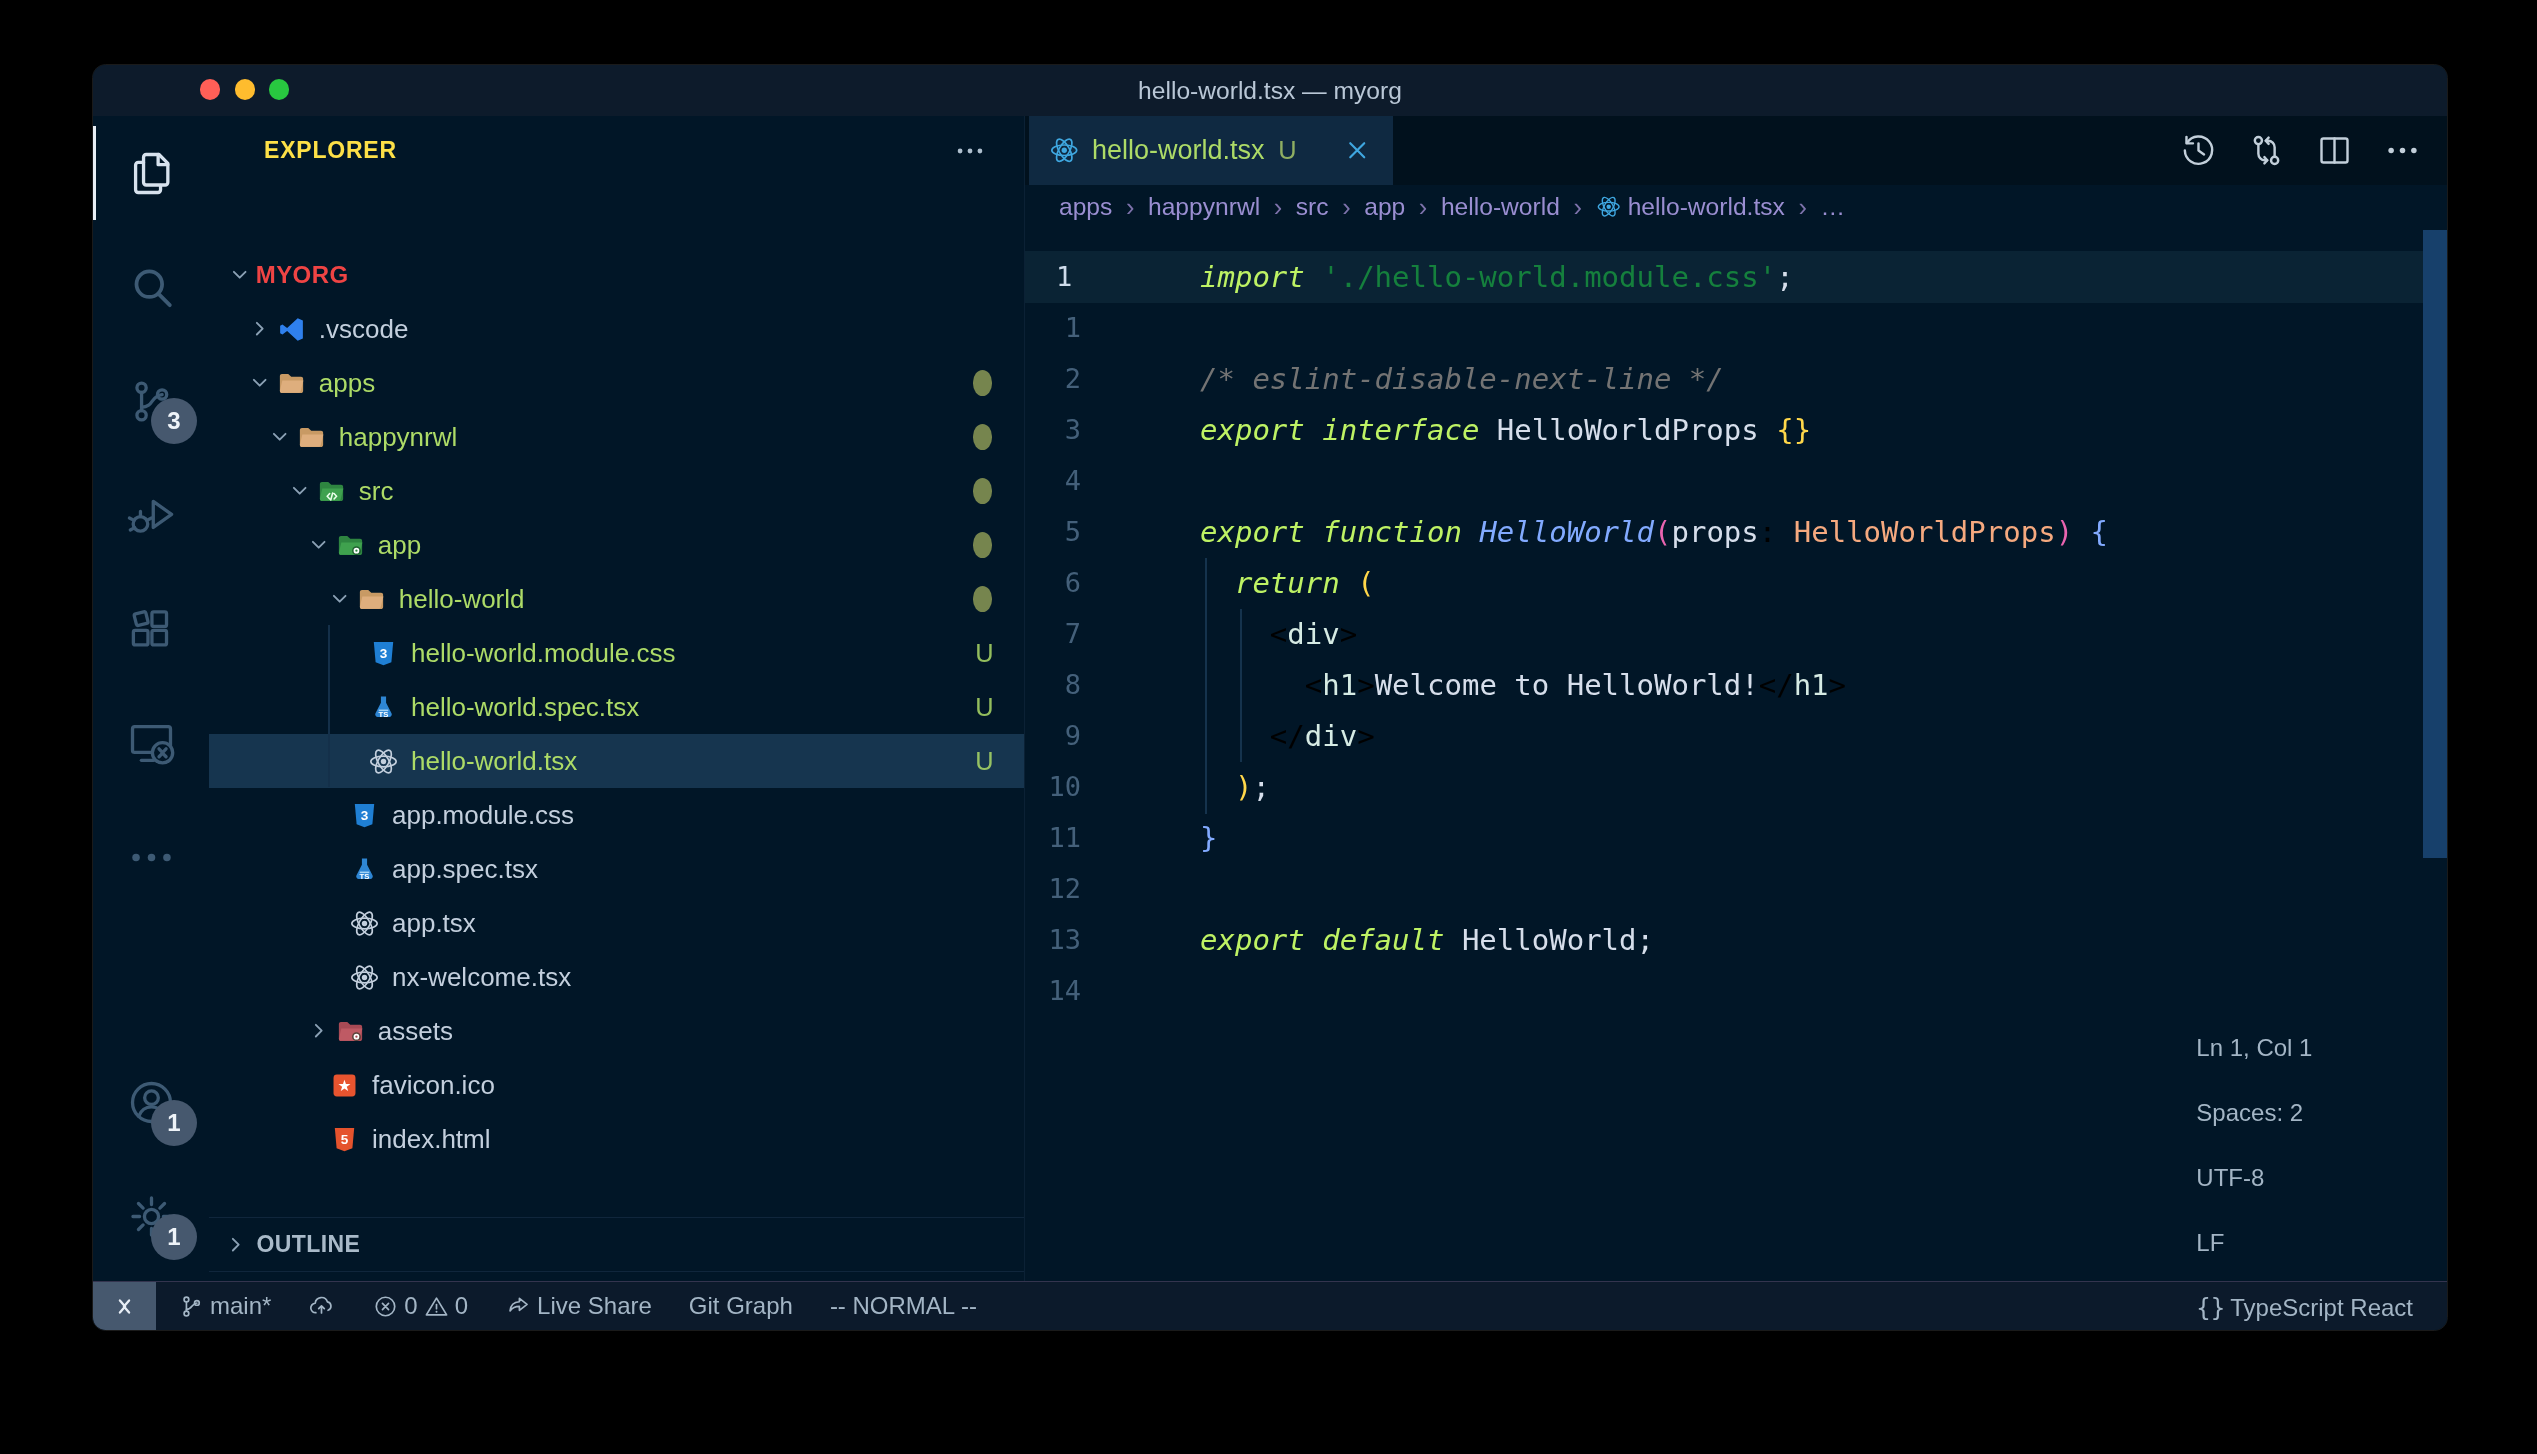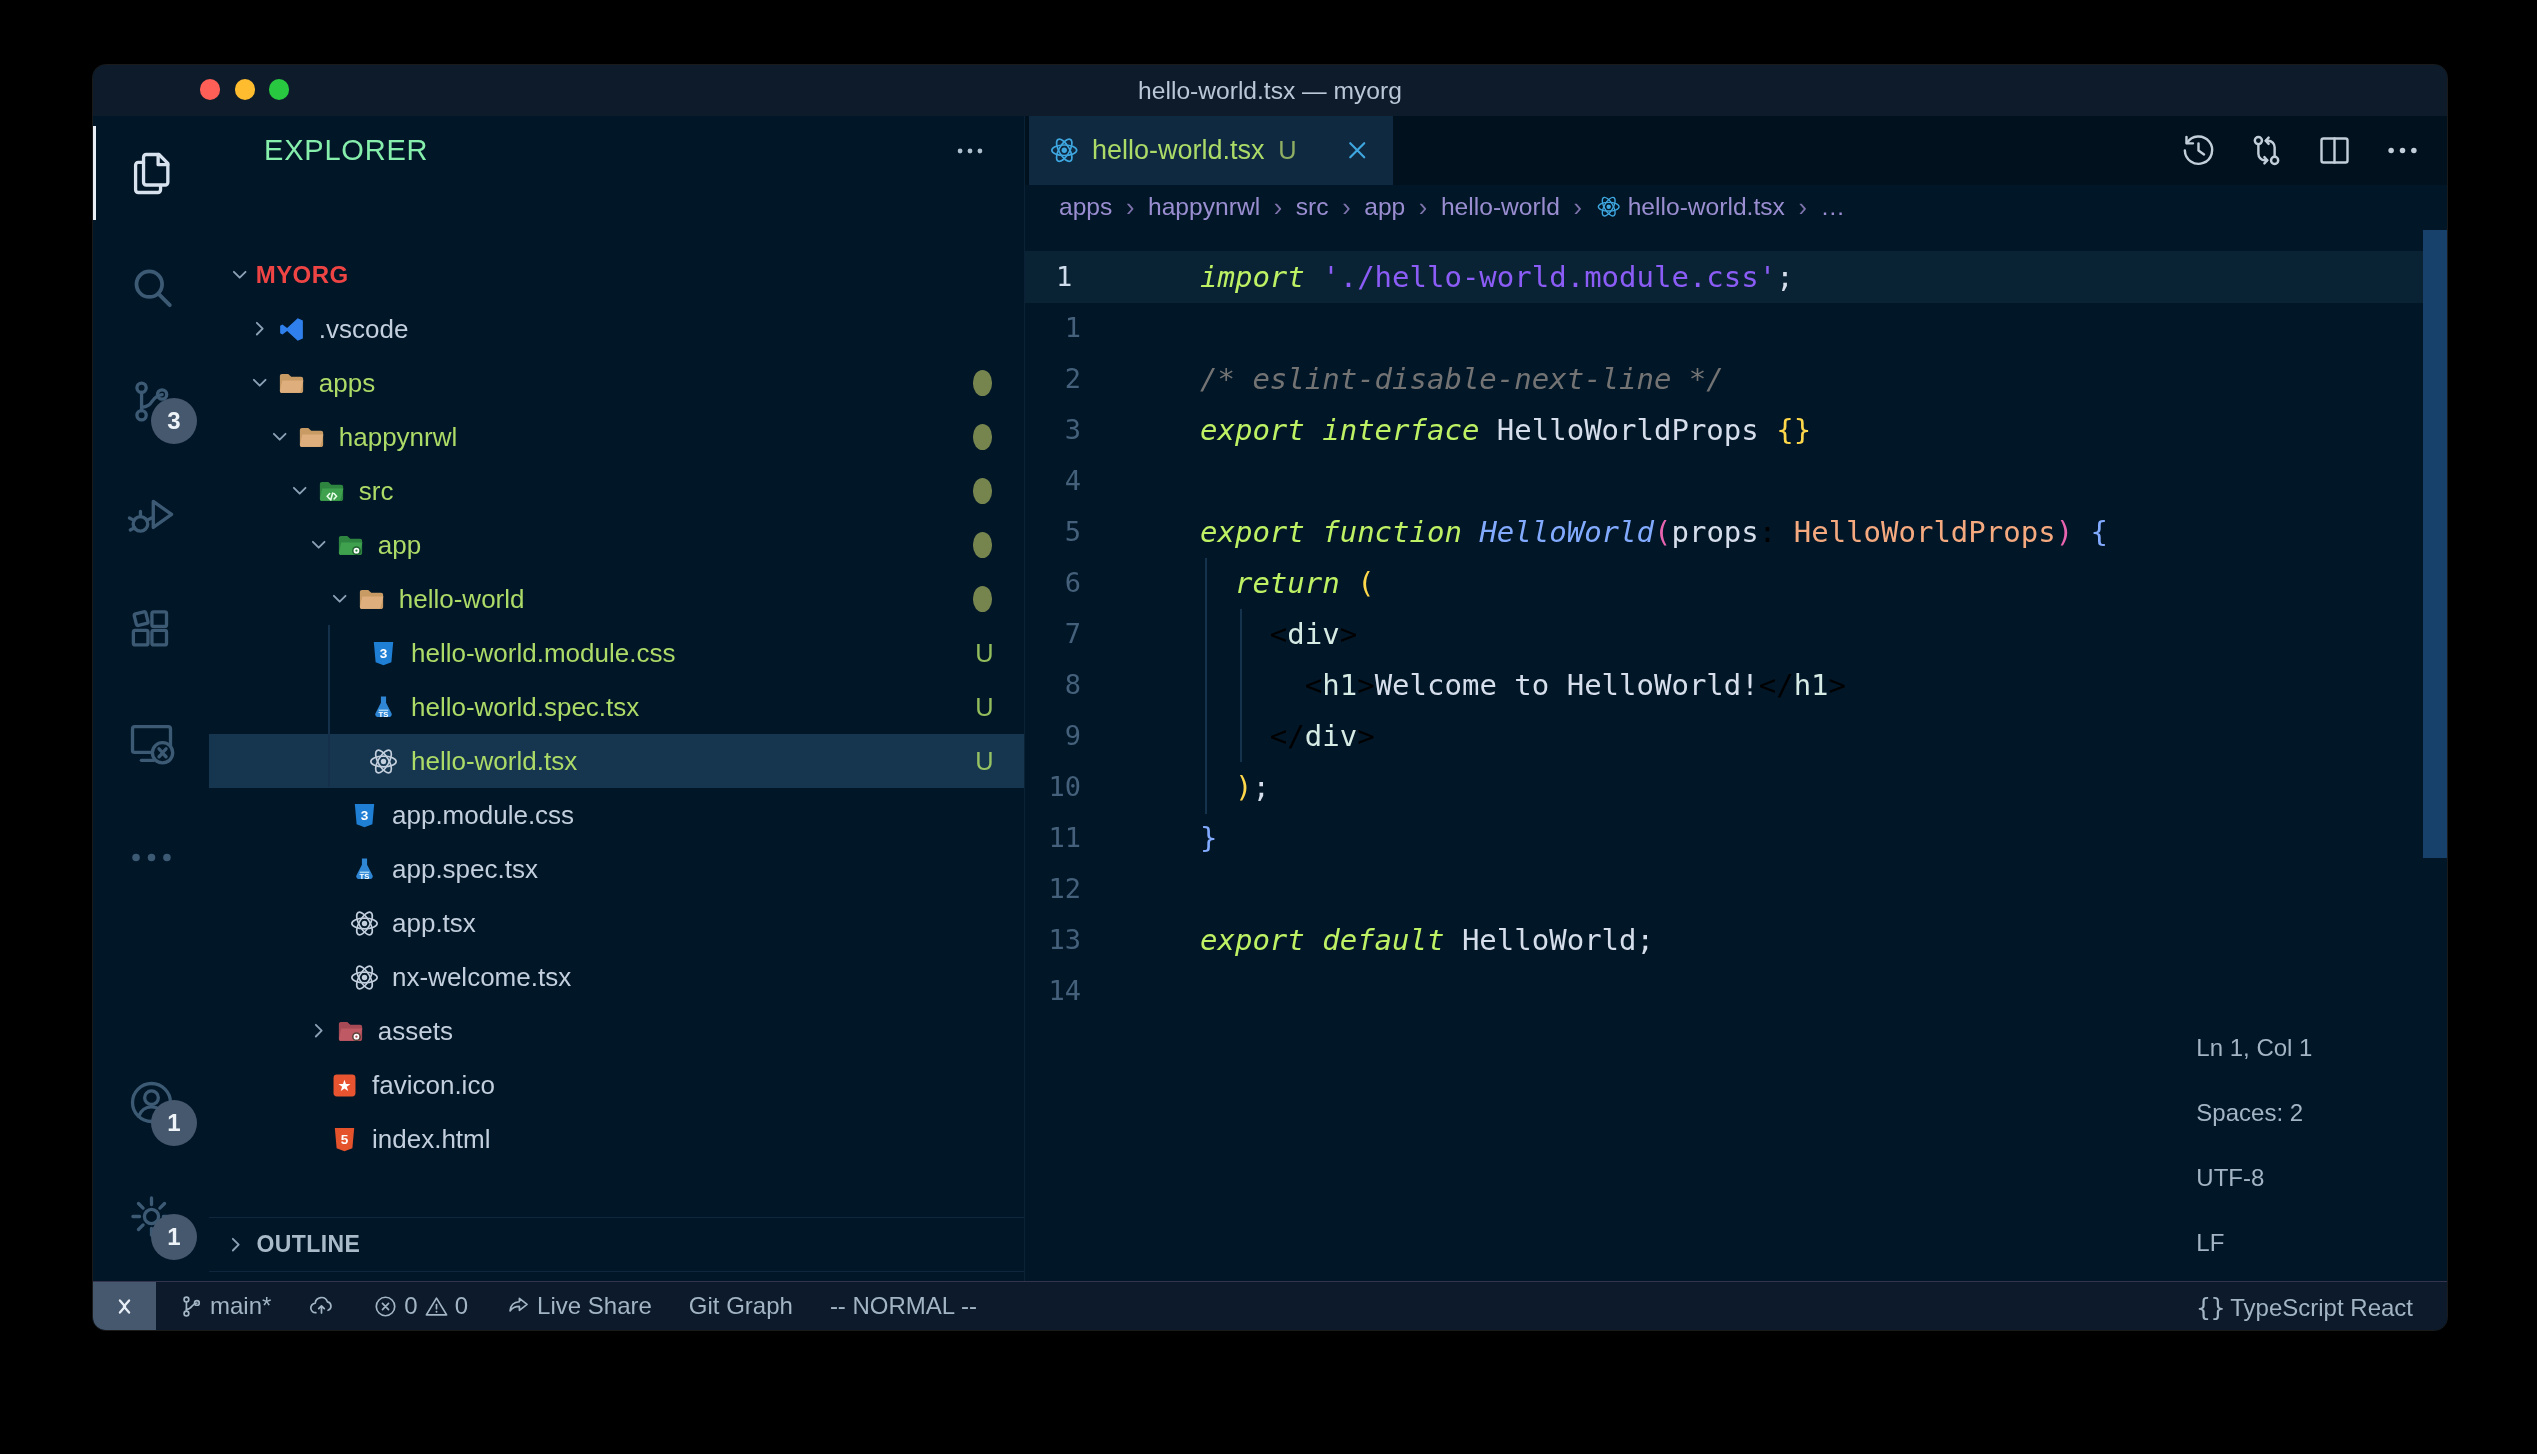--- a/index.html
+++ b/index.html
@@ -20,21 +20,21 @@
   .act{position:relative;width:116px;height:114px;display:flex;align-items:center;justify-content:center;color:#3d5a74;}
   .act.active{color:#d7e2ee;}
   .act.active::before{content:"";position:absolute;left:0;top:10.2px;bottom:10.2px;width:3.4px;background:#e8eef4;}
   .act .icw svg{width:53px;height:53px;}
   .act-bottom{position:absolute;bottom:8.5px;left:0;}
   .abadge{position:absolute;right:12px;bottom:13.6px;min-width:46px;height:46px;border-radius:23px;
           background:#46586e;color:#eef3f8;font-size:24px;font-weight:bold;display:flex;align-items:center;justify-content:center;}
   
   .sidebar{width:815px;flex:none;position:relative;background:#011627;border-right:1.7px solid #0b2135;}
   .sb-header{position:absolute;top:0;left:0;right:0;height:69px;}
-  .sb-title{position:absolute;left:55px;top:0;height:69px;line-height:69px;color:#86efac;font-size:29px;letter-spacing:0.8px;}
+  .sb-title{position:absolute;left:55px;top:0;height:69px;line-height:69px;color:#fde047;font-size:23px;letter-spacing:0.8px;font-weight:bold;}
   .sb-dots{position:absolute;right:37px;top:0;height:69px;display:flex;align-items:center;color:#aebfce;}
   .sb-dots svg{width:34px;height:34px;}
   .tree{position:absolute;top:132px;left:0;right:0;}
   .tr-row{position:relative;height:54px;display:flex;align-items:center;font-size:26px;color:#c3cfdd;box-sizing:border-box;}
   .tr-row.selected{background:var(--selected);}
   .tr-row .chev{width:25.4px;height:25.4px;color:#8ba1b5;flex:none;margin-right:3.4px;}
   .tr-row .chev svg{width:25.4px;height:25.4px;}
   .tr-row .ficon{width:31px;height:31px;flex:none;margin-right:12px;}
   .tr-row .ficon svg{width:31px;height:31px;}
   .tr-row .lbl{white-space:nowrap;}
@@ -67,21 +67,21 @@
   .code{position:absolute;top:114px;left:0;right:0;bottom:0;overflow:hidden;
         font-family:"DejaVu Sans Mono",monospace;font-size:29px;}
   .curline{position:absolute;top:21px;left:0;width:1398px;height:52px;background:#0a2334;}
   .iguide{position:absolute;width:1.7px;background:#15334d;}
   .lines{position:relative;padding-top:21px;}
   .cl{position:relative;height:51px;display:flex;align-items:center;}
   .ln{display:inline-block;width:56px;text-align:right;color:#44607a;font-size:27px;flex:none;}
   .cl.active .ln{text-align:left;padding-left:31px;width:24.6px;color:#cfdceb;}
   .lc{position:absolute;left:175px;white-space:pre;}
   .tk-kw{color:#bef264;font-style:italic}.tk-cm{color:#737373;font-style:italic}
-  .tk-str{color:#8b5cf6}.tk-wh{color:#d6deeb}.tk-fn{color:#82aaff;font-style:italic}
+  .tk-str{color:#15803d}.tk-wh{color:#d6deeb}.tk-fn{color:#82aaff;font-style:italic}
   .tk-ty{color:#f5a97f}.tk-pk{color:#e964b0}.tk-yl{color:#ffd74a}.tk-bl{color:#82aaff}.tk-tg{color:#d6ebe4}
   .scrollthumb{position:absolute;top:0;right:0;width:24px;height:628px;background:var(--scroll);}
   
   .statusbar{position:absolute;bottom:0;left:0;right:0;height:48px;background:#0c1a2b;border-top:1.7px solid #34344e;
              display:flex;align-items:center;color:#a3b5c5;font-size:24px;}
   .sb-remote{width:63px;height:100%;background:#46586e;color:#e8eef5;display:flex;align-items:center;justify-content:center;flex:none;border-radius:0 0 0 12px;}
   .sb-remote svg{width:29px;height:29px;}
   .sbi{display:flex;align-items:center;gap:5px;white-space:nowrap;}
   .sbi .icw svg{width:27px;height:27px;}
   .sb-left{display:flex;align-items:center;gap:37px;margin-left:22px;}

